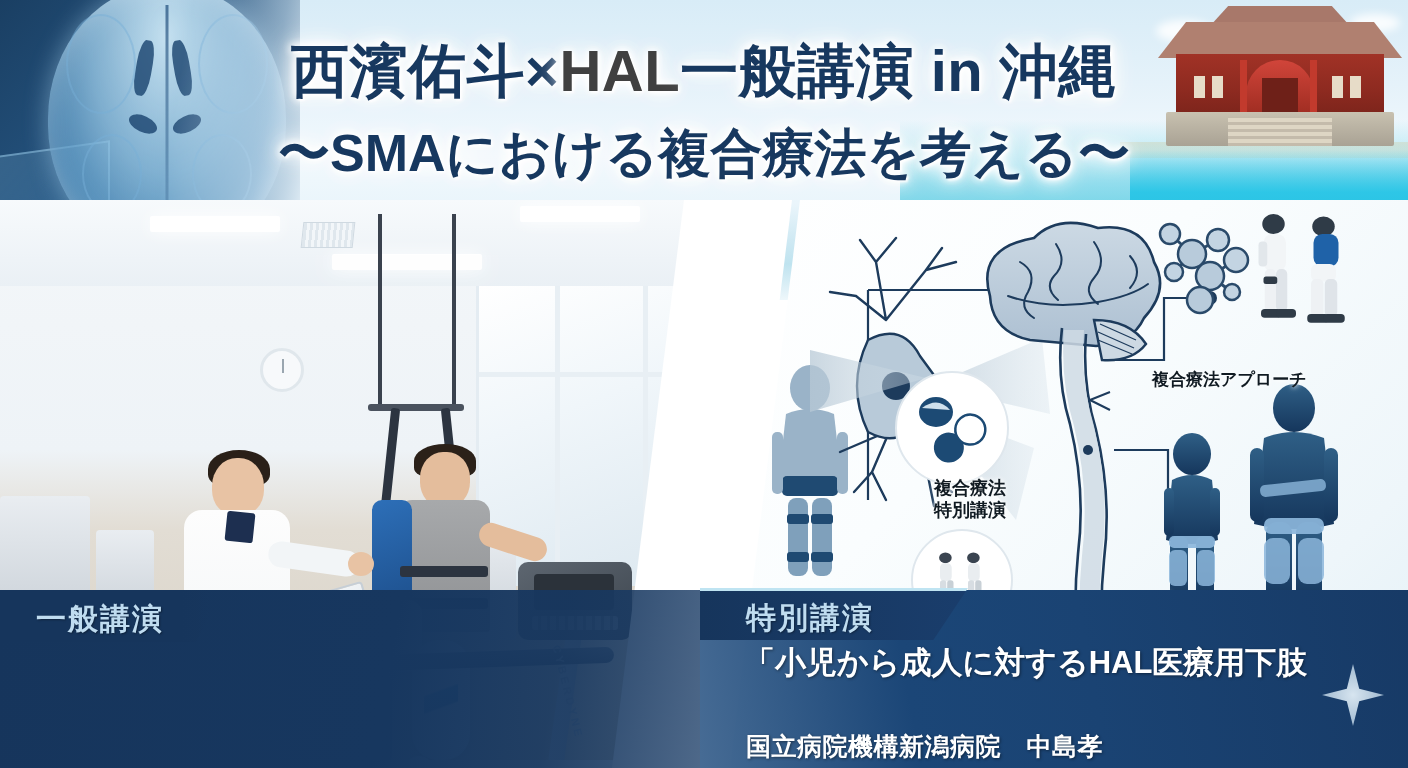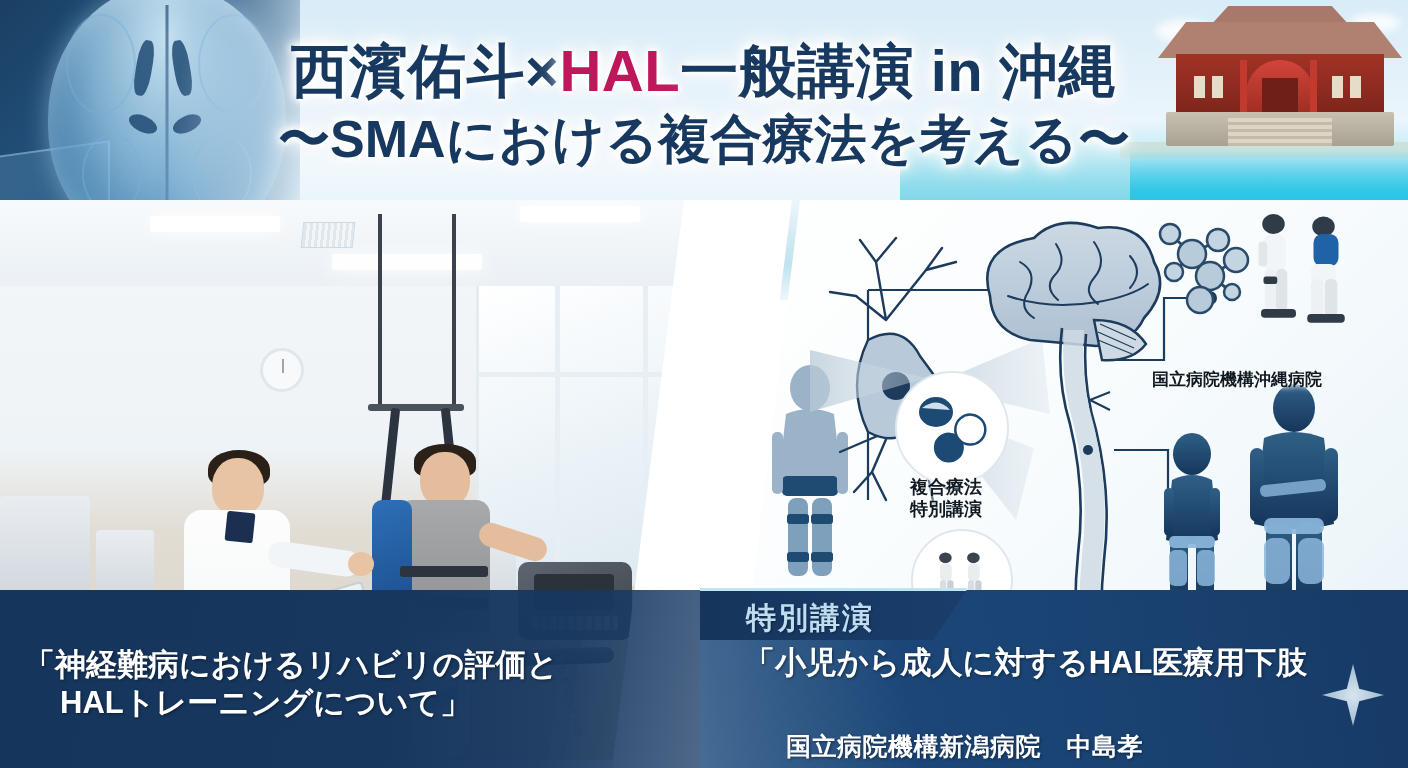--- a/index.html
+++ b/index.html
@@ -116,23 +116,23 @@
   
   .title-block{ position:absolute; left:0; top:40px; width:1408px; text-align:center; }
   .title-line1{
     font-size:58px; font-weight:700; letter-spacing:.5px; line-height:1.08;
     color:#17385f;
     text-shadow:
       0 0 9px #ffffff, 0 0 9px #ffffff, 0 0 16px #ffffff,
       0 0 22px rgba(255,255,255,.95), 0 0 30px rgba(255,255,255,.8),
       2px 2px 2px rgba(255,255,255,.9);
   }
-  .title-line1 .hal{ color:#be185d; }
+  .title-line1 .hal{ color:#404040; }
   .title-line2{
-    margin-top:8px;
+    margin-top:22px;
     font-size:52px; font-weight:700; line-height:1.1;
     color:#17385f;
     text-shadow:
       0 0 9px #ffffff, 0 0 9px #ffffff, 0 0 16px #ffffff,
       0 0 22px rgba(255,255,255,.95), 0 0 30px rgba(255,255,255,.8),
       2px 2px 2px rgba(255,255,255,.9);
   }
 
   
   .photo-panel{
@@ -267,21 +267,21 @@
     overflow:hidden;
   }
   svg.diag-svg{ position:absolute; left:0; top:0; width:718px; height:568px; }
 
   .diag-label{
     position:absolute; color:#101a22; font-weight:700;
     text-shadow:0 0 4px #fff,0 0 7px #fff;
     white-space:nowrap;
   }
   #lbl-combo-right{ left:462px; top:168px; font-size:17px; }
-  #lbl-combo-center{ left:220px; top:278px; font-size:18px; line-height:1.22; width:120px;font-family:Liberation Mono, monospace; }
+  #lbl-combo-center{ left:220px; top:278px; font-size:18px; line-height:1.22; text-align:center; width:120px; }
   #lbl-child{ left:448px; top:390px; font-size:17px; }
   #lbl-adult{ left:538px; top:390px; font-size:17px; }
 
   
   .banner{ position:absolute; bottom:0; }
 
   .banner-left{
     left:0; width:700px; height:178px;
     background:linear-gradient(100deg,#16355c 0%, #17375f 55%, rgba(23,55,95,.94) 78%, rgba(28,62,104,.78) 100%);
     clip-path:polygon(0 0, 700px 0, 700px 178px, 0 178px);
@@ -317,21 +317,21 @@
   #left-talk-title{ left:24px; top:56px; font-size:31px; width:660px; }
   #left-talk-title .l2{ display:block; padding-left:36px; }
   #left-affil{
     position:absolute; left:26px; top:140px; font-size:25px; color:#ffffff; font-weight:700;
     text-shadow:1px 1px 3px rgba(0,0,0,.45); letter-spacing:.5px;
   }
   #right-talk-title{ left:44px; top:54px; font-size:31px; width:660px; }
   #right-talk-title .l2{ display:block; padding-left:24px; }
   #right-affil{
     position:absolute; left:46px; top:140px; font-size:25px; color:#ffffff; font-weight:700;
-    text-shadow:1px 1px 3px rgba(0,0,0,.45); letter-spacing:.5px;margin-left:40px;
+    text-shadow:1px 1px 3px rgba(0,0,0,.45); letter-spacing:.5px;
   }
   .sparkle{
     position:absolute; left:1322px; bottom:42px; width:62px; height:62px;
     background:radial-gradient(circle, rgba(225,238,247,.95) 0%, rgba(205,225,240,.8) 60%, rgba(190,215,235,.5) 100%);
     clip-path:polygon(50% 0%, 60% 40%, 100% 50%, 60% 60%, 50% 100%, 40% 60%, 0% 50%, 40% 40%);
   }
 </style>
 </head>
 <body>
 
@@ -612,29 +612,29 @@
         <rect x="78" y="62" width="14" height="74" rx="7" fill="url(#gBody)"></rect>
         <rect x="20" y="136" width="26" height="82" rx="11" fill="url(#gBody)"></rect>
         <rect x="50" y="136" width="26" height="82" rx="11" fill="url(#gBody)"></rect>
         <rect x="18" y="132" width="60" height="16" rx="7" fill="#8cb6db" opacity=".92"></rect>
         <rect x="18" y="152" width="26" height="46" rx="9" fill="#8cb6db" opacity=".85"></rect>
         <rect x="52" y="152" width="26" height="46" rx="9" fill="#8cb6db" opacity=".85"></rect>
         <rect x="14" y="96" width="66" height="12" rx="5" fill="#8cb6db" opacity=".8" transform="rotate(-6 47 102)"></rect>
       </g>
     </svg>
 
-    <div class="diag-label" id="lbl-combo-right">国立病院機構沖縄病院</div>
+    <div class="diag-label" id="lbl-combo-right">複合療法アプローチ</div>
     <div class="diag-label" id="lbl-combo-center"><span>複合療法</span><br><span>特別講演</span></div>
     <div class="diag-label" id="lbl-child">小児</div>
     <div class="diag-label" id="lbl-adult">成人</div>
   </div>
 
   <div class="banner banner-left">
     <div class="banner-left-top"></div>
-    <div class="talk-title" id="left-talk-title"><span>「神経難病におけるリハビリの評価と</span><span class="l2">HALトレーニングについて」</span></div>
+    <div class="tab-label" id="tab-left-label">一般講演</div>
   </div>
 
   <div class="banner banner-right">
     <div class="banner-right-top"></div>
     <div class="tab-label" id="tab-right-label">特別講演</div>
     <div class="talk-title" id="right-talk-title"><span>「小児から成人に対するHAL医療用下肢</span></div>
     <div id="right-affil">国立病院機構新潟病院　中島孝</div>
   </div>
 
   <div class="sparkle"></div>

